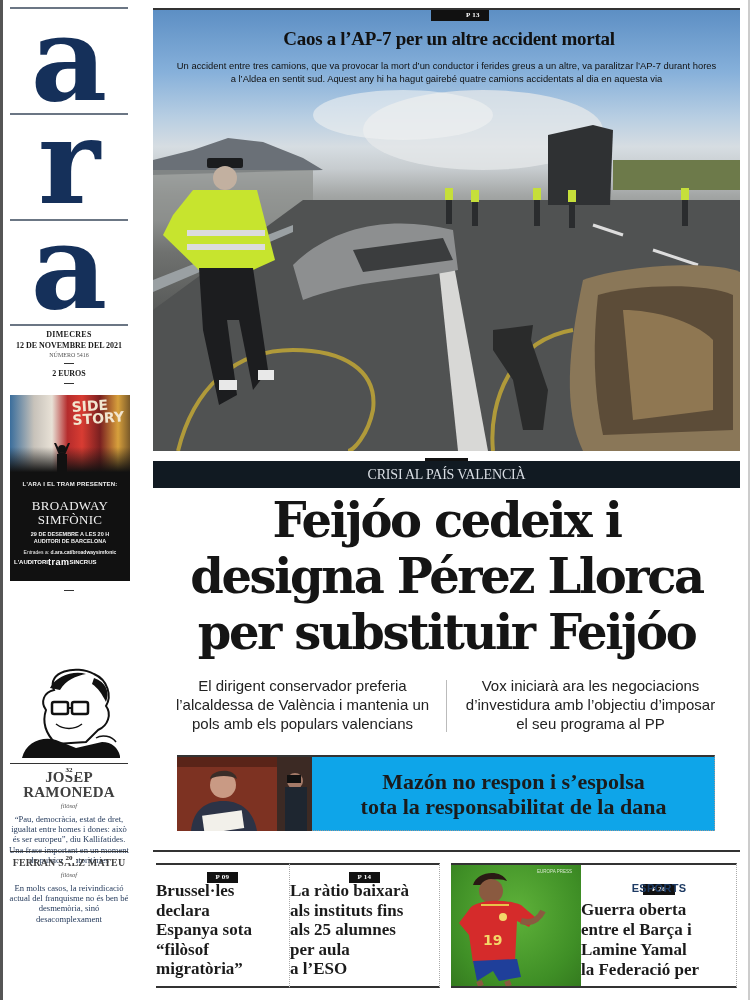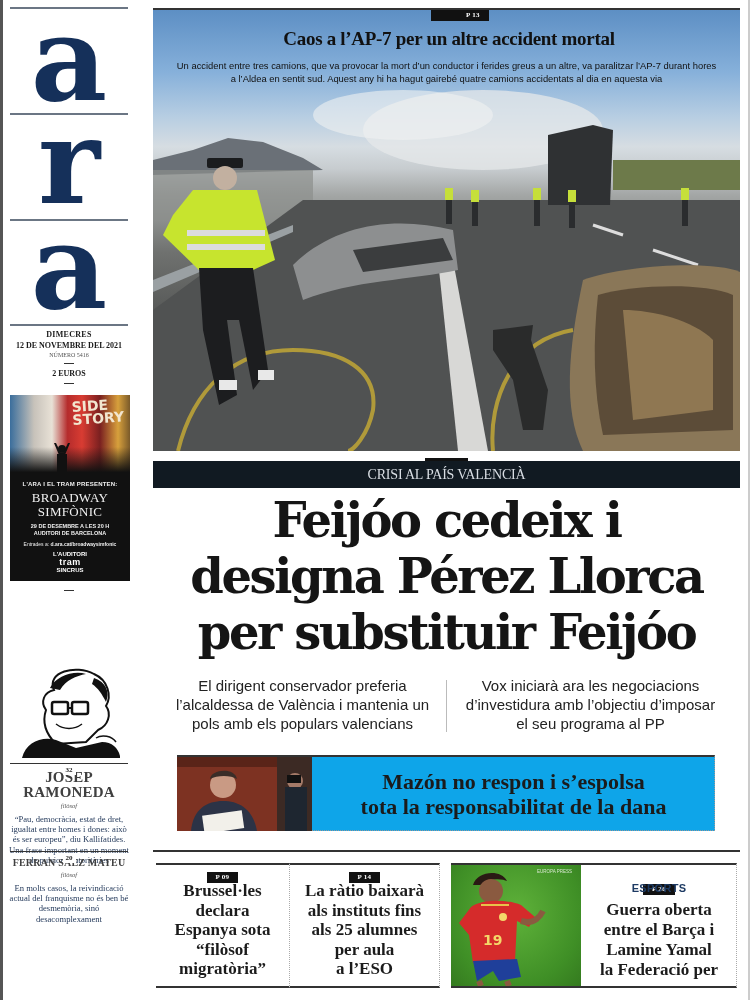--- a/index.html
+++ b/index.html
@@ -31,26 +31,26 @@
     overflow: hidden; }
   .ad-art { position: absolute; top: 0; left: 0; width: 120px; height: 80px;
     background: linear-gradient(90deg, #3b6e9c 0%, #c7c2ba 20%, #e8e1d6 35%, #b52c2c 48%, #d83c32 60%, #7a2020 75%, #d7a03c 90%, #7a5a2a 100%); }
   .ad-art .bar { position: absolute; bottom: 0; left: 0; width: 120px; height: 28px;
     background: linear-gradient(180deg, rgba(0,0,0,0) 0%, #111 90%); }
   .ad-art .sign1 { position: absolute; left: 62px; top: 4px; font-size: 14px; font-weight: bold;
     color: #f2e6d0; font-family: "DejaVu Sans", sans-serif; transform: rotate(-4deg); line-height: 0.9; }
   .ad-conductor { position: absolute; left: 40px; top: 46px; width: 24px; height: 32px; }
   .ad-text { position: absolute; top: 86px; left: 0; width: 120px; text-align: center; color: #f0f0f0; }
   .ad-text .kicker { font-family: "Liberation Sans", sans-serif; font-size: 6px; font-weight: bold; letter-spacing: 0.2px; }
-  .ad-text .title { font-family: "Liberation Serif", serif; font-size: 13px; line-height: 14px; margin-top: 4px; letter-spacing: 0.3px; text-align: center; }
+  .ad-text .title { font-family: "Liberation Serif", serif; font-size: 13px; line-height: 14px; margin-top: 12px; letter-spacing: 0.3px; text-align: center; }
   .ad-text .when { font-family: "Liberation Sans", sans-serif; font-size: 5.5px; font-weight: bold; margin-top: 4px; line-height: 7px; }
   .ad-text .entries { font-family: "Liberation Sans", sans-serif; font-size: 5px; margin-top: 4px; }
   .ad-text .entries b { font-weight: bold; }
-  .ad-logos { position: absolute; bottom: 8px; left: 4px; width: 112px; display: flex;
-    justify-content: flex-end; align-items: center; color: #fff; font-family: "Liberation Sans", sans-serif; flex-direction: column; }
+  .ad-logos { position: absolute; bottom: 14px; left: 4px; width: 112px; display: flex;
+    justify-content: flex-start; align-items: center; color: #fff; font-family: "Liberation Sans", sans-serif; }
   .ad-logos .l1 { font-size: 6px; font-weight: bold; }
   .ad-logos .l2 { font-size: 9px; font-weight: bold; letter-spacing: 0.5px; }
   .ad-logos .l3 { font-size: 6px; font-weight: bold; }
 
   .small-dash { position: absolute; left: 56px; width: 10px; height: 1px; background: #333; }
 
   .caricature { position: absolute; top: 662px; left: 8px; width: 112px; height: 98px; background: #fff; }
 
   .columnist { position: absolute; left: 0; width: 122px; text-align: center; }
   .columnist .rule-row { position: relative; height: 10px; }
@@ -95,21 +95,21 @@
     border-right: 1px dotted #999; border-bottom: 1px dotted #999; background: #0ea5e9; }
   .mazon-photo { position: absolute; top: 0; left: 0; width: 135px; height: 74px;
     background: linear-gradient(135deg, #7a2f1f 0%, #8a3a25 40%, #5a2316 70%, #3a1f1a 100%); overflow: hidden; }
   .mazon-text { position: absolute; top: 0; left: 135px; width: 403px; height: 74px; display: flex; align-items: center; justify-content: center;
     text-align: center; font-family: "Liberation Serif", serif; font-weight: bold; font-size: 22px; line-height: 25px; color: #1b1b1b; }
 
   .mid-rule { position: absolute; top: 850px; left: 0; width: 587px; height: 2px; background: #333; }
 
   .brief { position: absolute; top: 863px; height: 125px; border-top: 2px solid #333; border-bottom: 2px solid #333; }
   .brief .tag { position: absolute; top: 0; width: 100%; text-align: center; }
-  .brief .hl { position: absolute; top: 16px; left: 0; width: 100%; text-align: center;
+  .brief .hl { position: absolute; top: 16px; left: 0; width: 100%; 
     font-family: "Liberation Serif", serif; font-weight: bold; font-size: 17px; line-height: 19.5px; color: #1b1b1b; }
   .brief1 { left: 3px; width: 134px; border-right: 1px dotted #aaa; }
   .brief2 { left: 137px; width: 150px; border-right: 1px dotted #aaa; }
   .brief3 { left: 298px; width: 286px; border-right: 1px dotted #aaa; }
   .brief3 .photo { position: absolute; top: 0; left: 0; width: 130px; height: 121px; overflow: hidden;
     background: radial-gradient(ellipse at 50% 40%, #5fb23a 0%, #3f8f26 70%, #347a1f 100%); }
   .brief3 .credit { position: absolute; top: 4px; left: 86px; font-family: "Liberation Sans", sans-serif; font-size: 4.5px; color: #d8e8d0; }
   .brief3 .text { position: absolute; top: 0; left: 130px; width: 156px; height: 121px; }
   .brief3 .text .tag { top: 12px; }
   .brief3 .kicker { position: absolute; top: 17px; left: 0; width: 100%; text-align: center;

